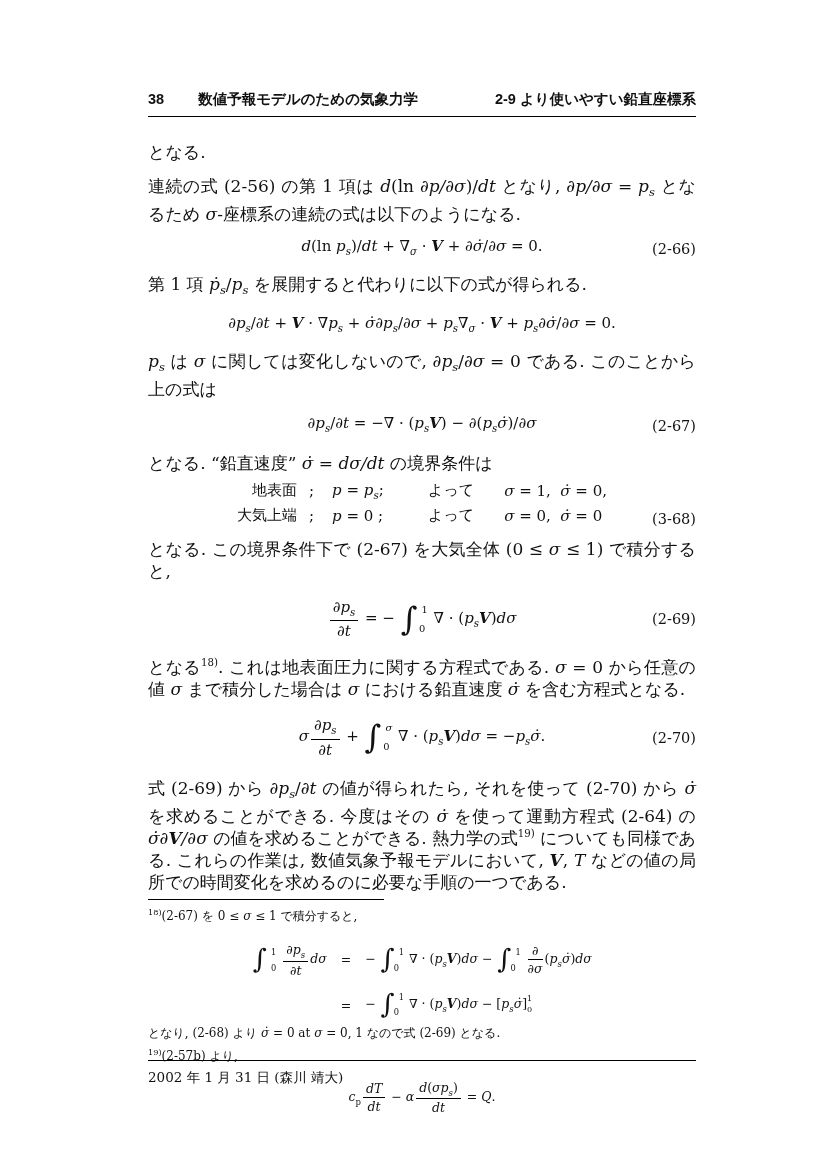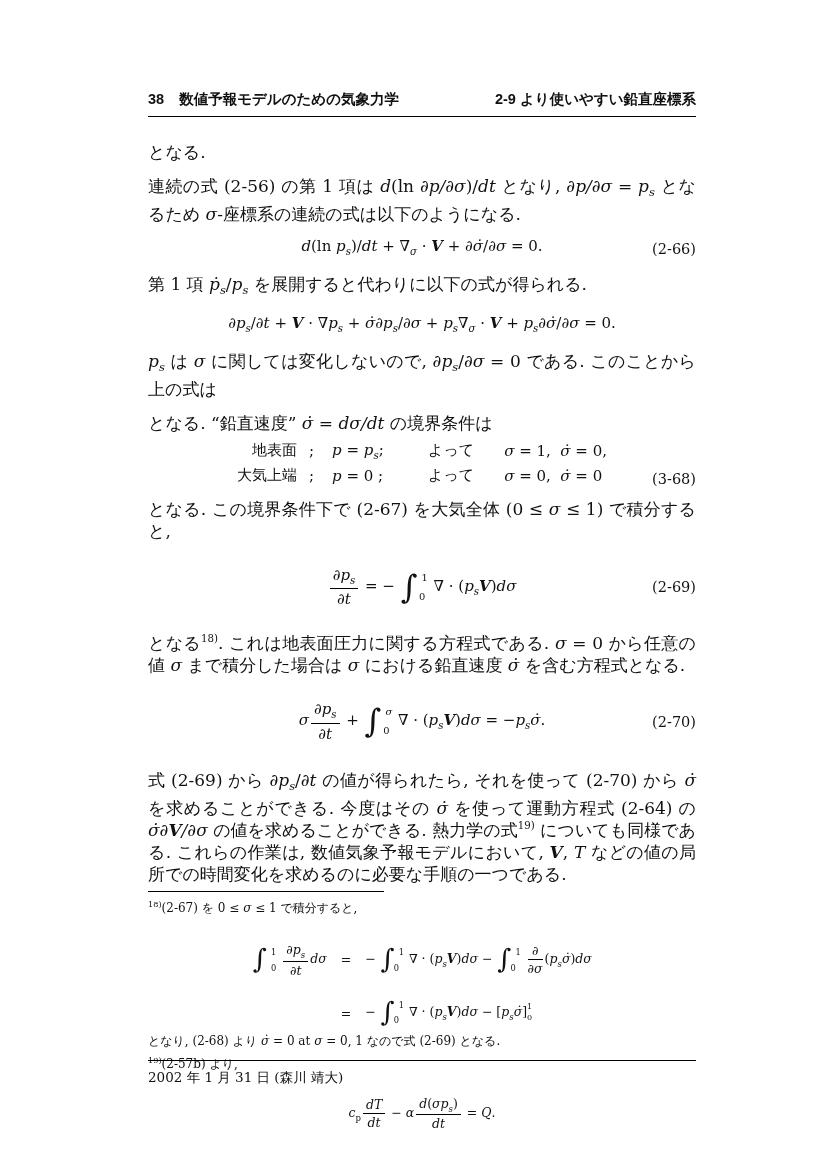--- a/index.html
+++ b/index.html
@@ -3,42 +3,42 @@
 <meta charset="utf-8">
 <style>
   html,body{margin:0;padding:0;background:#e8e8e8;}
   .page{position:relative;width:826px;height:1169px;background:#ffffff;margin:0 auto;
         font-family:"DejaVu Serif",serif;color:#111;overflow:hidden;}
   .content{position:absolute;left:148px;top:90px;width:548px;}
   
   .hdr{display:flex;justify-content:space-between;align-items:baseline;
        font-family:"Liberation Sans",sans-serif;font-weight:bold;font-size:14.5px;
        line-height:18px;padding-bottom:8px;border-bottom:1.2px solid #000;}
-  .hdr .hl{display:flex;gap:15px;}
+  .hdr .hl{display:flex;gap:34px;}
   
   .para{font-size:17px;line-height:22px;text-align:justify;}
   .mt{font-family:"DejaVu Serif",serif;}
   sub,sup{font-size:68%;}
   .fnm{font-size:60%;vertical-align:super;line-height:0;}
   
   .deq{position:relative;font-size:15px;line-height:22px;}
   .deq .ebody{text-align:center;}
   .deq .eqno{position:absolute;right:0;top:50%;transform:translateY(-50%);font-size:14.5px;font-style:normal;}
   .deq268{position:relative;font-size:15px;}
   .deq268 .eqno{position:absolute;right:0;bottom:1px;font-size:14.5px;}
   .bct{display:table;margin:0 auto;border-spacing:0;}
   .bcr{display:table-row;}
   .bcc{display:table-cell;vertical-align:middle;height:25px;}
   .bcc.lab{text-align:right;}
   .bcc.sem{padding:0 18px 0 12px;}
   .bcc.con{text-align:left;min-width:66px;}
   .bcc.yot{padding:0 30px;}
   .bcc.res{text-align:left;}
   
-  .fr{display:inline-block;text-align:center;vertical-align:middle;margin:16px 2px;}
+  .fr{display:inline-block;text-align:center;vertical-align:middle;margin:8px 2px;}
   .fr .nu{display:block;border-bottom:1px solid #000;padding:0 3px 1px;line-height:1.2;}
   .fr .de{display:block;padding-top:1px;line-height:1.2;}
   .ig{display:inline-flex;align-items:center;vertical-align:middle;margin:0 1px;}
   .is{font-size:215%;line-height:0.85;font-style:normal;}
   .il{display:inline-flex;flex-direction:column;justify-content:space-between;
       font-size:66%;line-height:1;height:2.9em;padding:1px 0;}
   .il .iu{margin-left:4px;}
   .il .id{margin-left:-1px;}
   .sk{display:inline-flex;flex-direction:column;justify-content:space-between;
       font-size:64%;line-height:1.05;height:2.5em;vertical-align:middle;padding:1px 0;}
@@ -81,20 +81,24 @@
     </div>
 
     <div class="para" style="margin-top:10px">第 1 項 <span class="mt"><i>ṗ</i><sub><i>s</i></sub>/<i>p</i><sub><i>s</i></sub></span> を展開すると代わりに以下の式が得られる.</div>
 
     <div class="deq" style="margin-top:10px">
       <div class="ebody mt"><i>∂p</i><sub><i>s</i></sub>/<i>∂t</i> + <b><i>V</i></b> · ∇<i>p</i><sub><i>s</i></sub> + <i>σ̇∂p</i><sub><i>s</i></sub>/<i>∂σ</i> + <i>p</i><sub><i>s</i></sub>∇<sub><i>σ</i></sub> · <b><i>V</i></b> + <i>p</i><sub><i>s</i></sub><i>∂σ̇</i>/<i>∂σ</i> = 0.</div>
     </div>
 
     <div class="para" style="margin-top:10px"><span class="mt"><i>p</i><sub><i>s</i></sub></span> は <span class="mt"><i>σ</i></span> に関しては変化しないので, <span class="mt"><i>∂p</i><sub><i>s</i></sub>/<i>∂σ</i> = 0</span> である. このことから上の式は</div>
 
+    <div class="deq" style="margin-top:12px">
+      <div class="ebody mt"><i>∂p</i><sub><i>s</i></sub>/<i>∂t</i> = −∇ · (<i>p</i><sub><i>s</i></sub><b><i>V</i></b>) − <i>∂</i>(<i>p</i><sub><i>s</i></sub><i>σ̇</i>)/<i>∂σ</i></div>
+      <span class="eqno">(2-67)</span>
+    </div>
 
     <div class="para" style="margin-top:12px">となる. “鉛直速度” <span class="mt"><i>σ̇</i> = <i>dσ/dt</i></span> の境界条件は</div>
 
     <div class="deq268" style="margin-top:4px">
       <div class="bct">
         <div class="bcr">
           <span class="bcc lab">地表面</span>
           <span class="bcc sem">;</span>
           <span class="bcc con mt"><i>p</i> = <i>p</i><sub><i>s</i></sub>;</span>
           <span class="bcc yot">よって</span>

